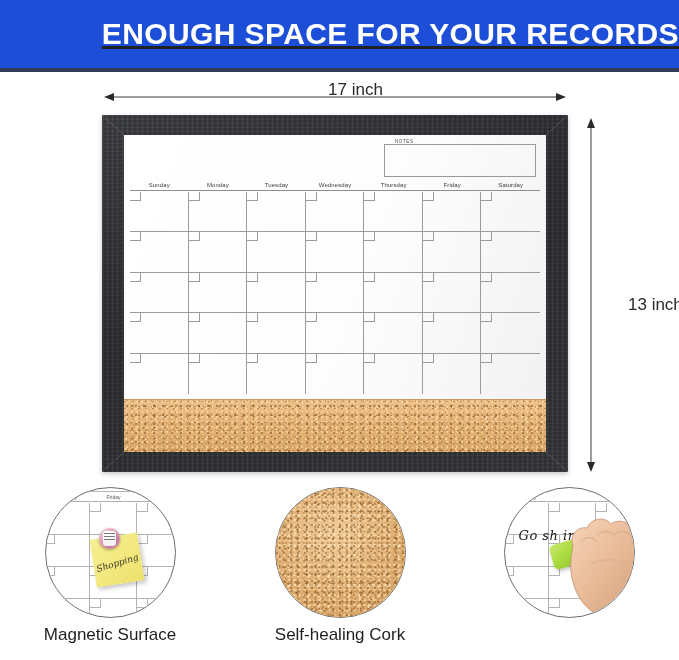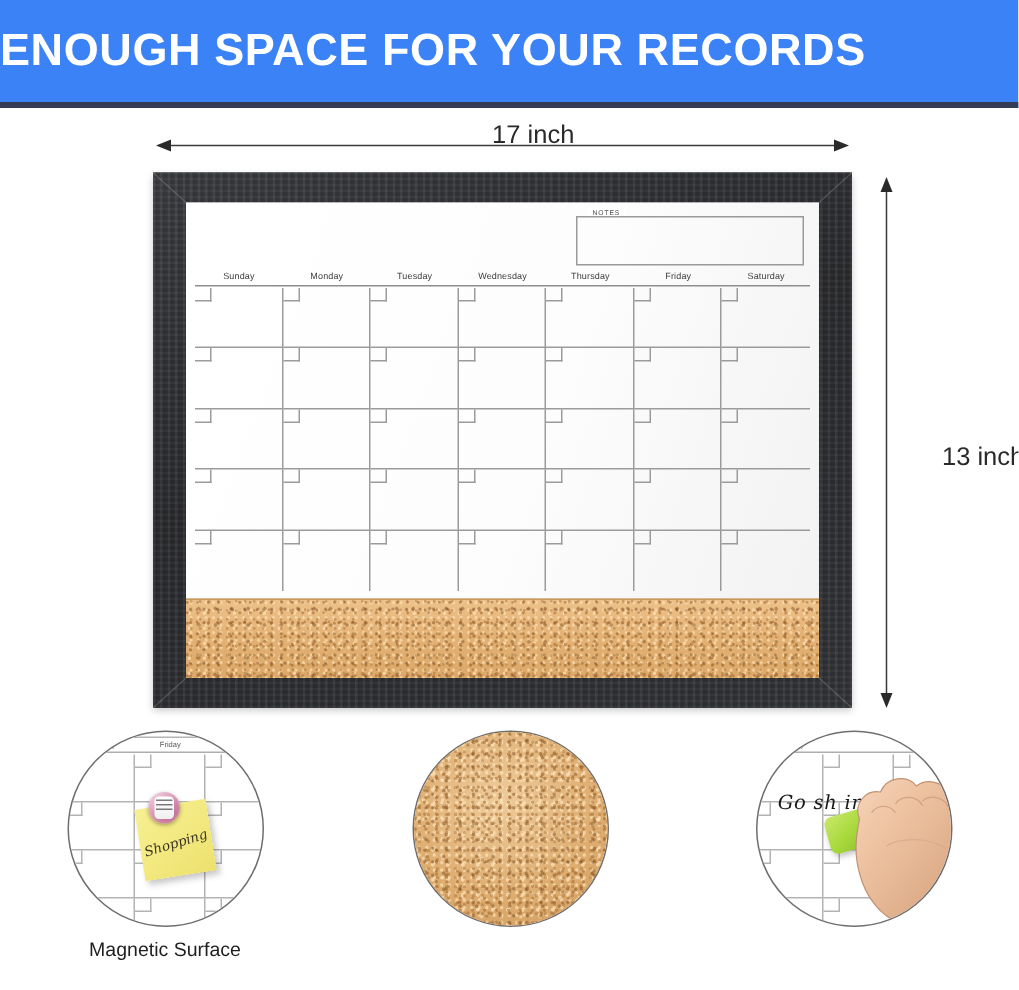--- a/index.html
+++ b/index.html
@@ -15,26 +15,27 @@
     font-family: "Liberation Sans", sans-serif;
     color: #222;
   }
 
   
   .header-band {
     position: absolute;
     left: 0; top: 0;
     width: 679px;
     height: 72px;
-    background: #3b82f6;
+    background: #1d4ed8;
     box-sizing: border-box;
     border-bottom: 4px solid #333c54;
     display: flex;
     align-items: center;
-    justify-content: flex-start;
+    justify-content: flex-end;
+    text-decoration: underline;
   }
   .header-title {
     color: #ffffff;
     font-size: 30px;
     font-weight: bold;
     letter-spacing: 0.4px;
     white-space: nowrap;
     font-family: "Liberation Sans", sans-serif;
   }
 
@@ -210,21 +211,21 @@
     width: 131px; height: 131px;
     margin: 0 auto;
     border-radius: 50%;
     overflow: hidden;
     border: 1px solid #6e6e6e;
     background: #ffffff;
     box-sizing: border-box;
   }
   .feature-label {
     margin-top: 7px;
-    font-size: 13px;
+    font-size: 17px;
     color: #1f1f1f;
   }
 
   
   .mini-cal {
     position: absolute;
     left: -18px; top: -12px;
     width: 172px; height: 160px;
   }
   .mini-head {
@@ -585,20 +586,21 @@
         </div>
       </div>
     </div>
     <div class="feature-label">Magnetic Surface</div>
   </div>
 
   <div class="feature feature-2">
     <div class="circle">
       <div class="cork-circle"></div>
     </div>
+    <div class="feature-label">Self-healing Cork</div>
   </div>
 
   <div class="feature feature-3">
     <div class="circle">
       <div class="mini-cal">
         <div class="mini-head">
           <span>Thursday</span>
           <span></span>
           <span></span>
         </div>

